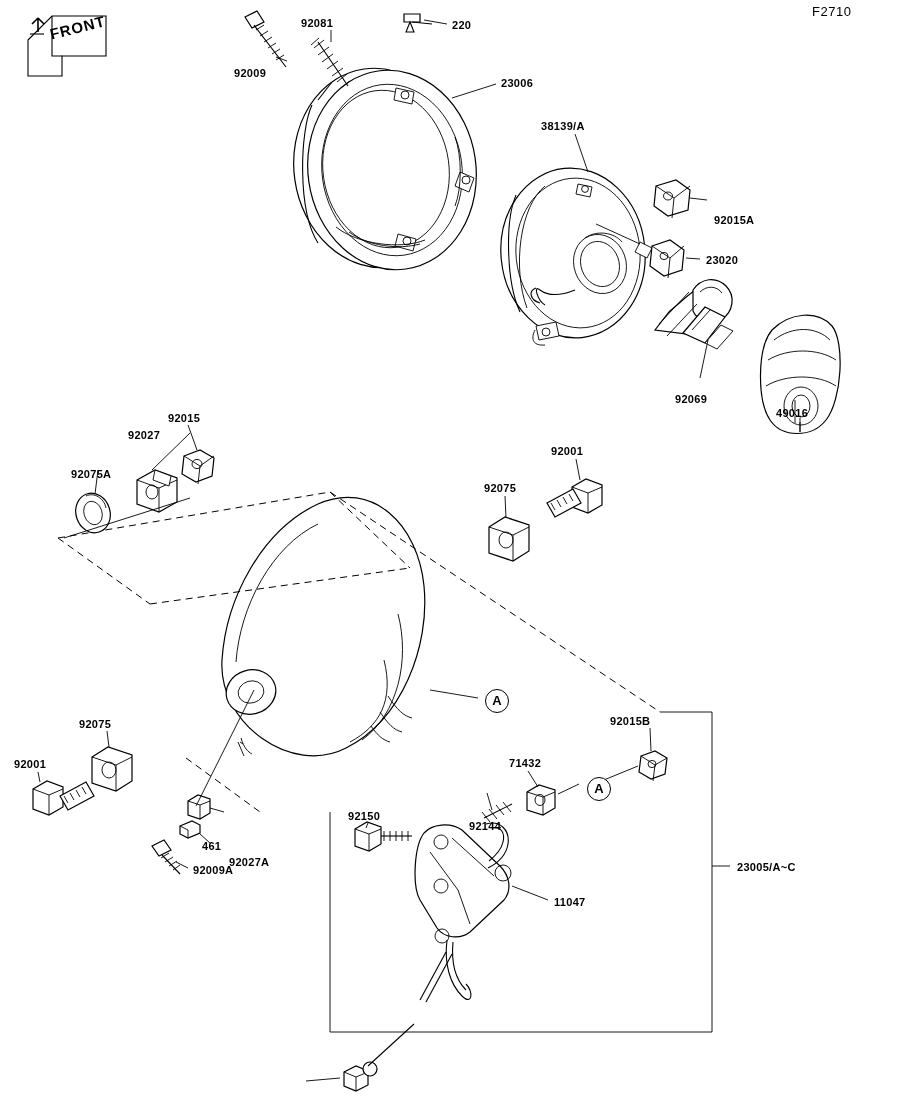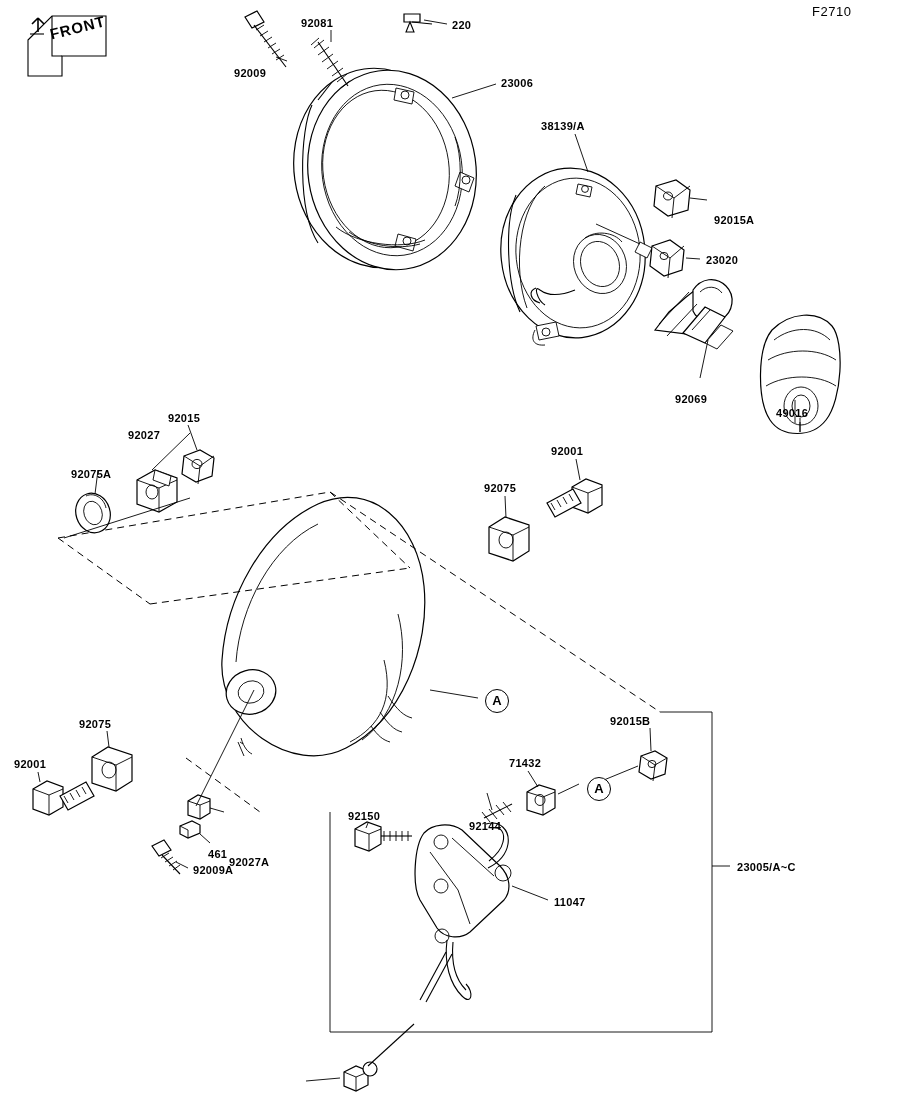--- a/index.html
+++ b/index.html
@@ -385,21 +385,21 @@
   <div class="lbl" style="left:776px; top:407px;">49016</div>
   <div class="lbl" style="left:675px; top:393px;">92069</div>
   <div class="lbl" style="left:168px; top:412px;">92015</div>
   <div class="lbl" style="left:128px; top:429px;">92027</div>
   <div class="lbl" style="left:71px;  top:468px;">92075A</div>
   <div class="lbl" style="left:484px; top:482px;">92075</div>
   <div class="lbl" style="left:551px; top:445px;">92001</div>
   <div class="lbl" style="left:79px;  top:718px;">92075</div>
   <div class="lbl" style="left:14px;  top:758px;">92001</div>
   <div class="lbl" style="left:229px; top:808px;margin-top:48px;">92027A</div>
-  <div class="lbl" style="left:208px; top:840px;margin-top:8px;">461</div>
+  <div class="lbl" style="left:202px; top:840px;">461</div>
   <div class="lbl" style="left:193px; top:864px;">92009A</div>
   <div class="lbl" style="left:348px; top:810px;">92150</div>
   <div class="lbl" style="left:469px; top:820px;">92144</div>
   <div class="lbl" style="left:509px; top:757px;">71432</div>
   <div class="lbl" style="left:598px; top:715px;margin-left:12px;">92015B</div>
   <div class="lbl" style="left:554px; top:896px;">11047</div>
   <div class="lbl" style="left:737px; top:861px;">23005/A~C</div>
   <div class="lbl" style="left:284px; top:1104px;">130</div>
 
 </div>

